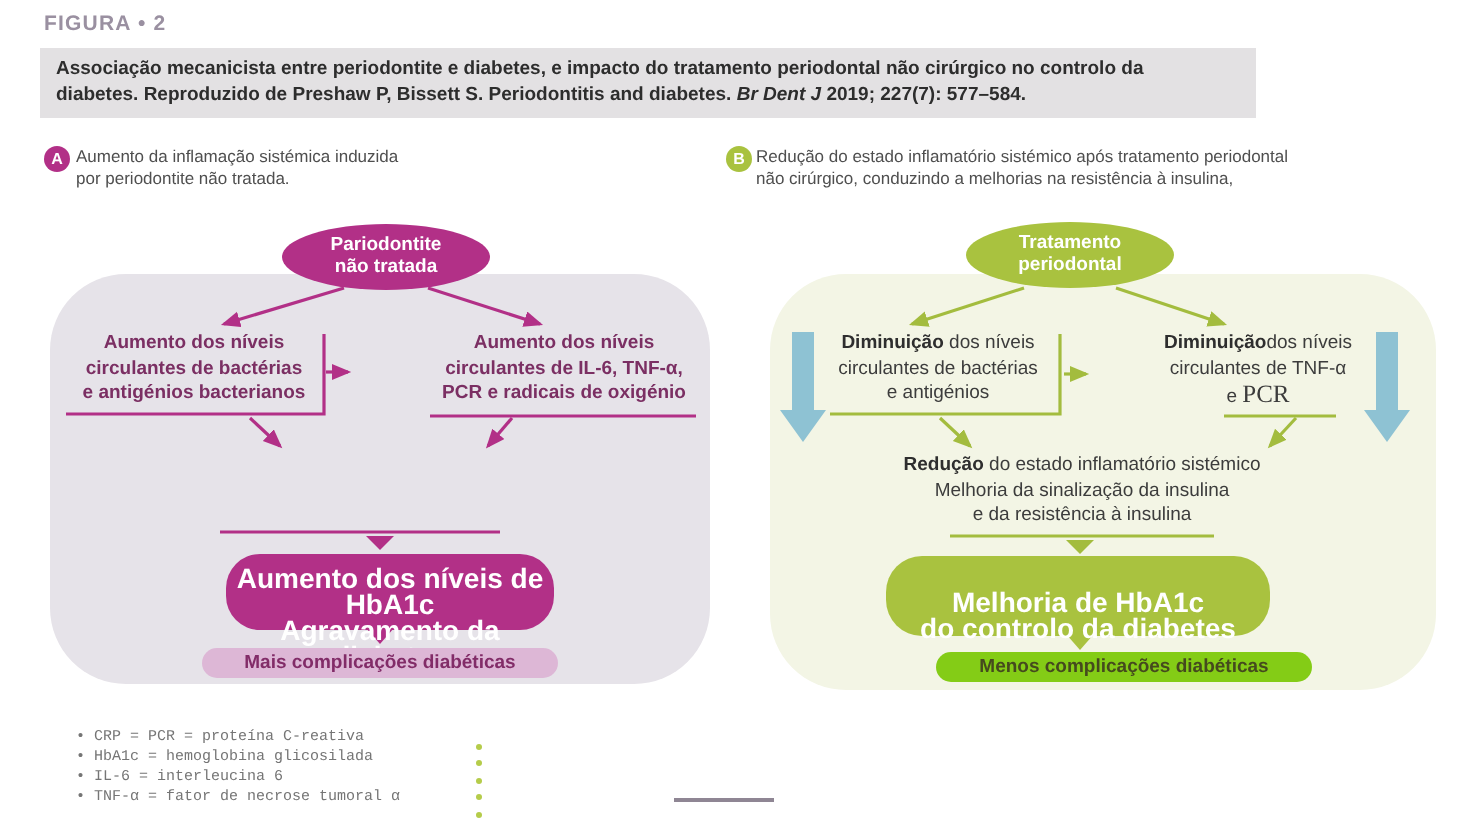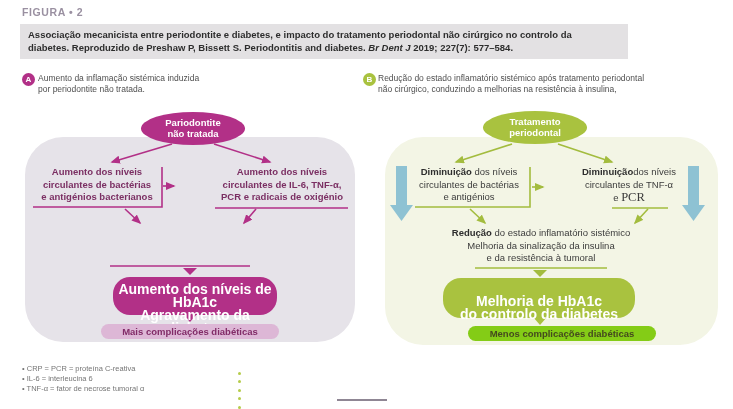--- a/index.html
+++ b/index.html
@@ -49,22 +49,22 @@
   .outcome-a { left:113px; top:277px; width:164px; height:38px; background:#b23087;
     border-radius:17px; padding-top:6px; }
   .outcome-b { left:443px; top:278px; width:192px; height:40px; background:#a9c23f;
     border-radius:18px; padding-top:17px; }
 
   .pill { position:absolute; z-index:3; height:15px; border-radius:8px; font-size:9.5px;
     font-weight:bold; text-align:center; line-height:15px; }
   .pill-a { left:101px; top:324px; width:178px; background:#ddb7d6; color:#822c68; }
   .pill-b { left:468px; top:326px; width:188px; background:#84cc16; color:#454a1e; }
 
-  .footnotes { position:absolute; left:22px; top:364px; font-size:7.5px; color:#757575;
-    line-height:10px; z-index:3; }
+  .footnotes { position:absolute; left:38px; top:364px; font-size:7.5px; color:#757575;
+    line-height:10px; z-index:3;font-family:Liberation Mono, monospace; }
   .green-dot { position:absolute; width:3px; height:3px; border-radius:50%;
     background:#b5cc4a; z-index:3; }
   .divider-line { position:absolute; left:337px; top:399px; width:50px; height:2px;
     background:#8f8694; z-index:3; }
 </style>
 </head>
 <body>
 
 <div id="page">
 
@@ -168,32 +168,33 @@
 
   <div class="ftext ftext-b b-right">
     <b>Diminuição</b><span>dos níveis</span><br>
     <span>circulantes de TNF-α</span><br>
     <span>e </span><span class="serif">PCR</span>
   </div>
 
   <div class="ftext ftext-b b-center">
     <b>Redução</b><span> do estado inflamatório sistémico</span><br>
     <span>Melhoria da sinalização da insulina</span><br>
-    <span>e da resistência à tumoral</span>
+    <span>e da resistência à insulina</span>
   </div>
 
   <div class="outcome outcome-b">
     <span>Melhoria de HbA1c</span><br>
     <span>do controlo da diabetes</span>
   </div>
 
   <div class="pill pill-b">Menos complicações diabéticas</div>
 
   <div class="footnotes">
     <div>• CRP = PCR = proteína C-reativa</div>
+    <div>• HbA1c = hemoglobina glicosilada</div>
     <div>• IL-6 = interleucina 6</div>
     <div>• TNF-α = fator de necrose tumoral α</div>
   </div>
 
   <div class="green-dot" style="left:238px; top:372px;"></div>
   <div class="green-dot" style="left:238px; top:380px;"></div>
   <div class="green-dot" style="left:238px; top:389px;"></div>
   <div class="green-dot" style="left:238px; top:397px;"></div>
   <div class="green-dot" style="left:238px; top:406px;"></div>
 

